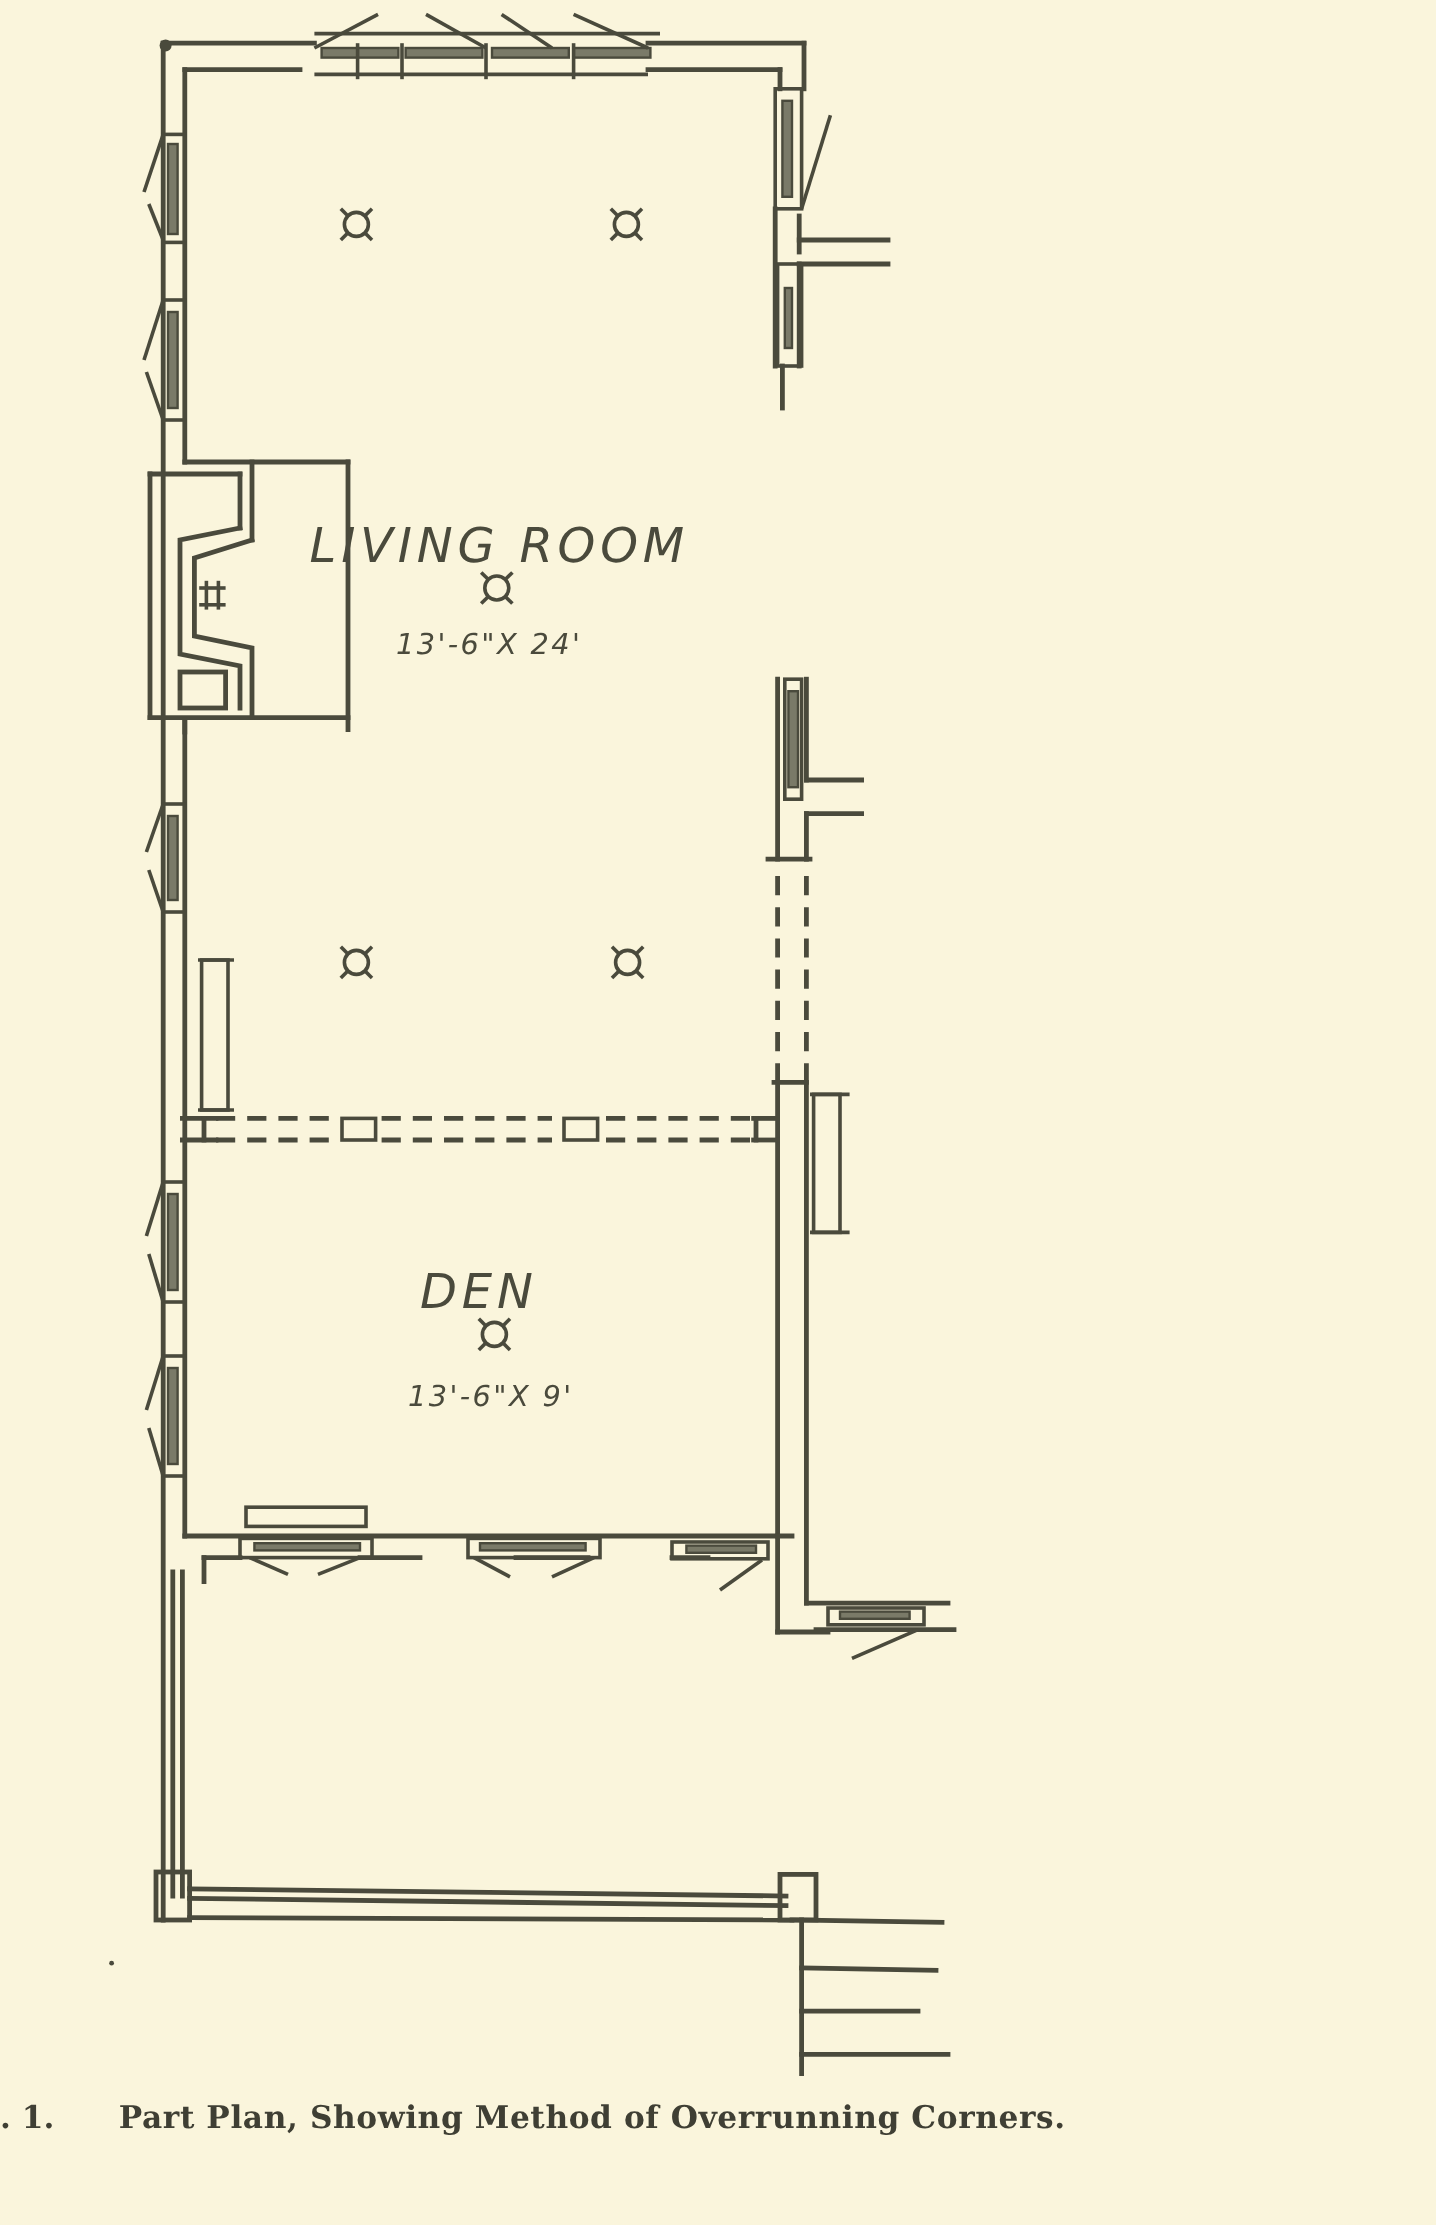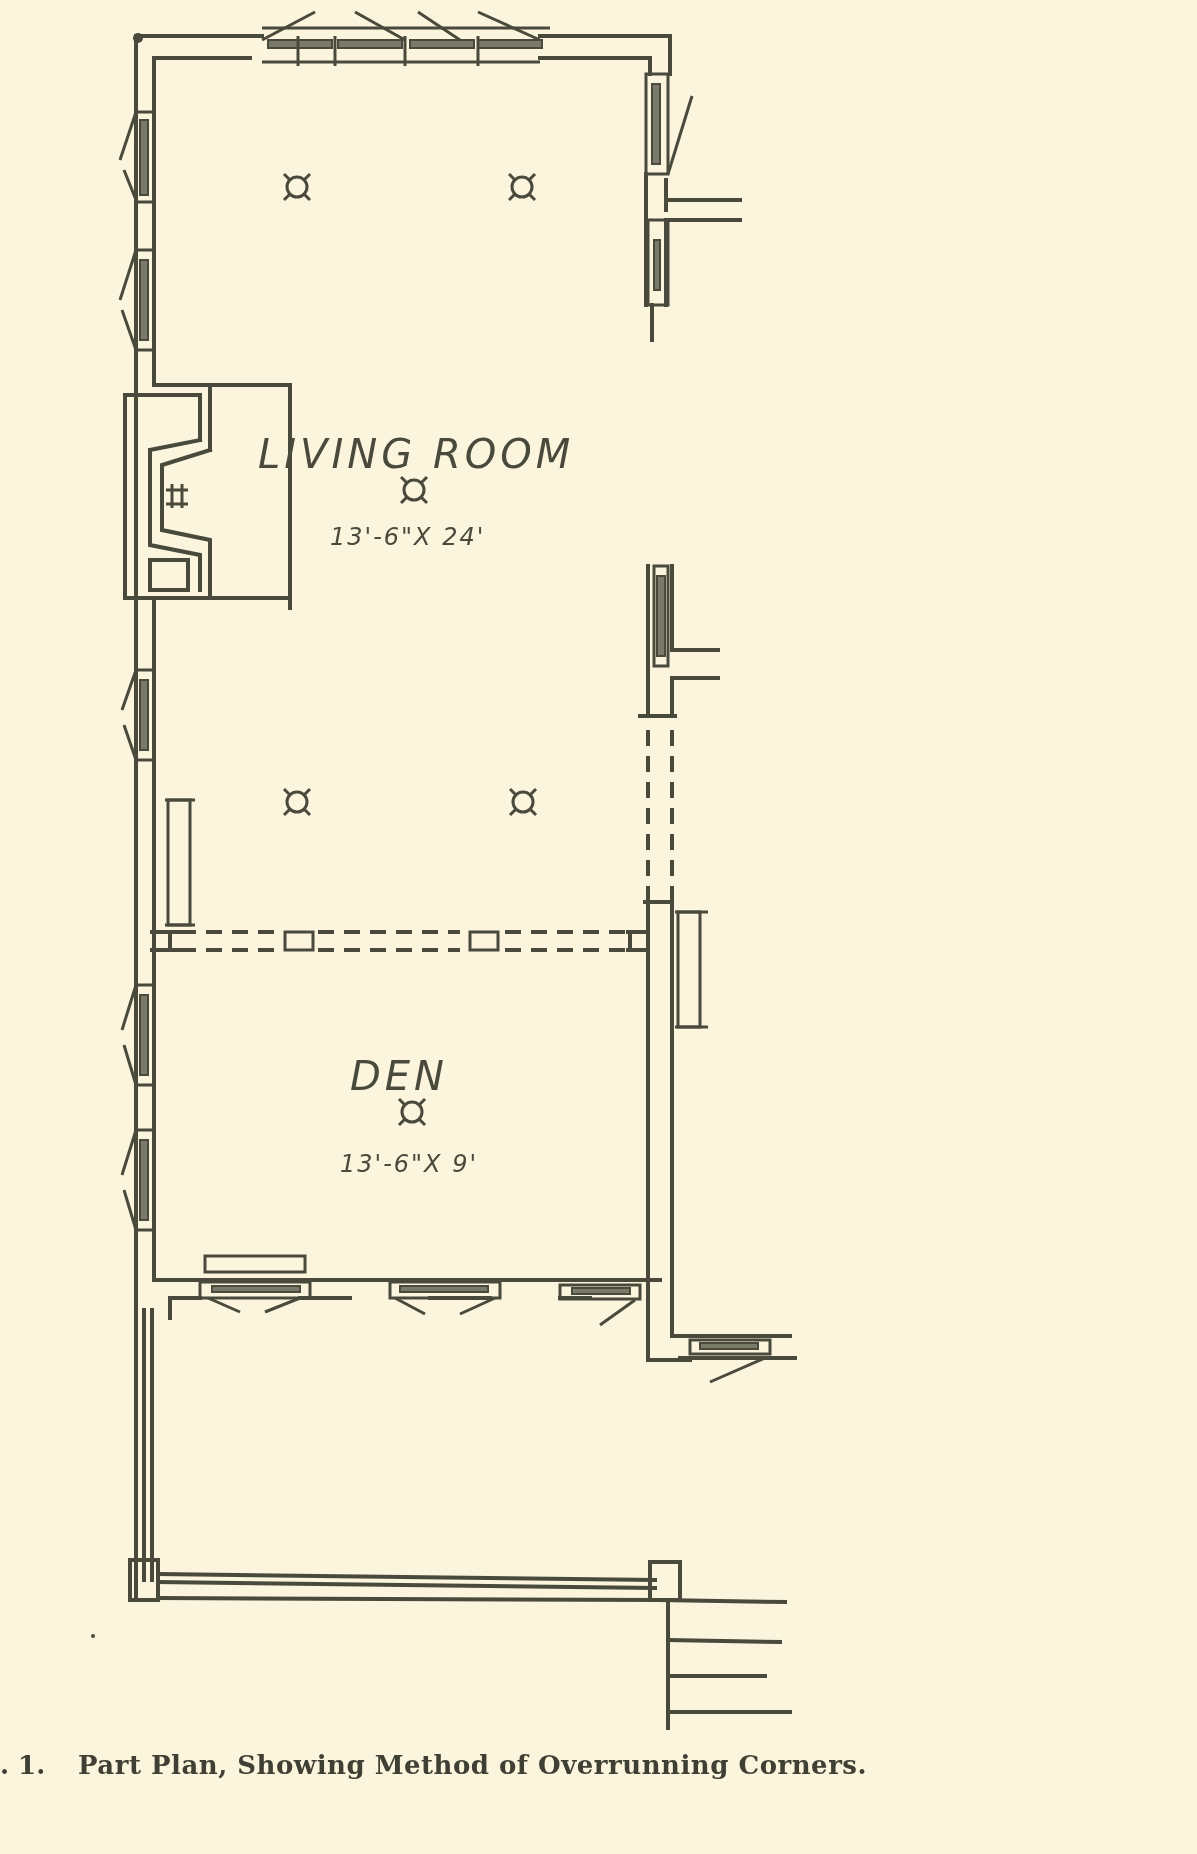--- a/index.html
+++ b/index.html
@@ -36,21 +36,21 @@
     position: absolute;
     left: 0; top: 1750px;
     width: 1197px;
     font-family: "DejaVu Serif", serif;
     font-weight: bold;
     font-size: 26px;
     color: #3f3f34;
     white-space: nowrap;
   }
   .caption .fig-num { position: absolute; left: 0px; }
-  .caption .fig-text { position: absolute; left: 78px; letter-spacing: 0.5px; }
+  .caption .fig-text { position: absolute; left: 99px; letter-spacing: 0.5px; }
 </style>
 </head>
 <body>
 
 <svg id="plan-svg" viewBox="0 0 1197 1854" xmlns="http://www.w3.org/2000/svg">
 
   <g>
 
     <line class="w" x1="136" y1="36" x2="262" y2="36"></line>
     <line class="w" x1="540" y1="36" x2="670" y2="36"></line>

